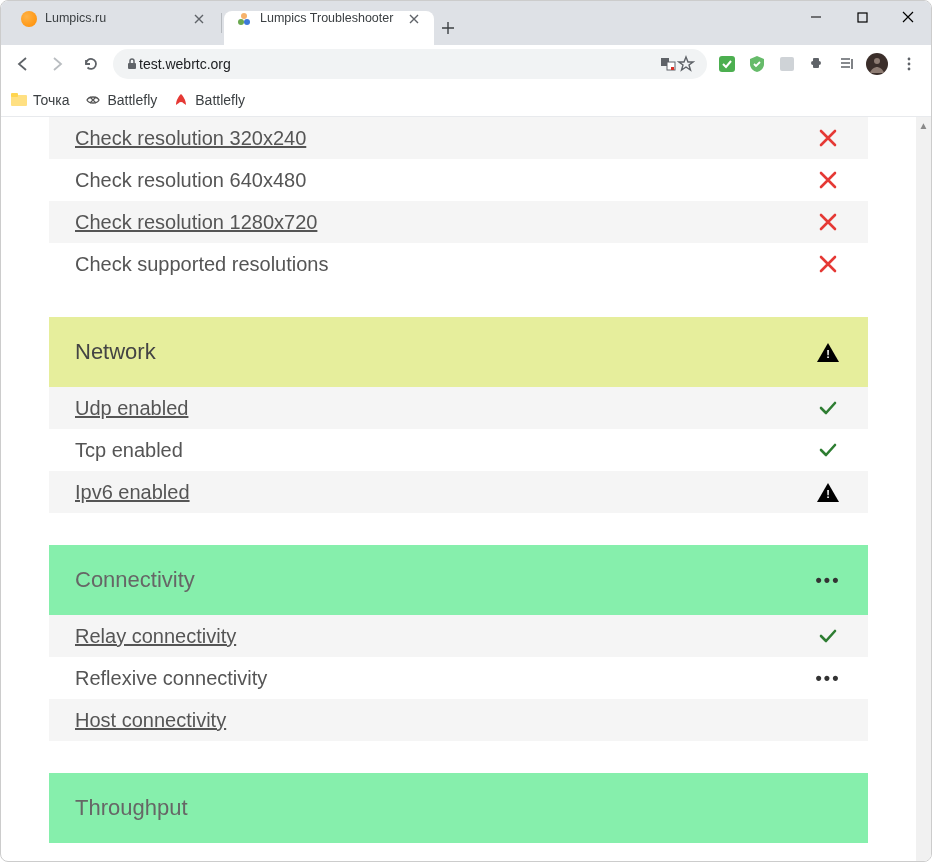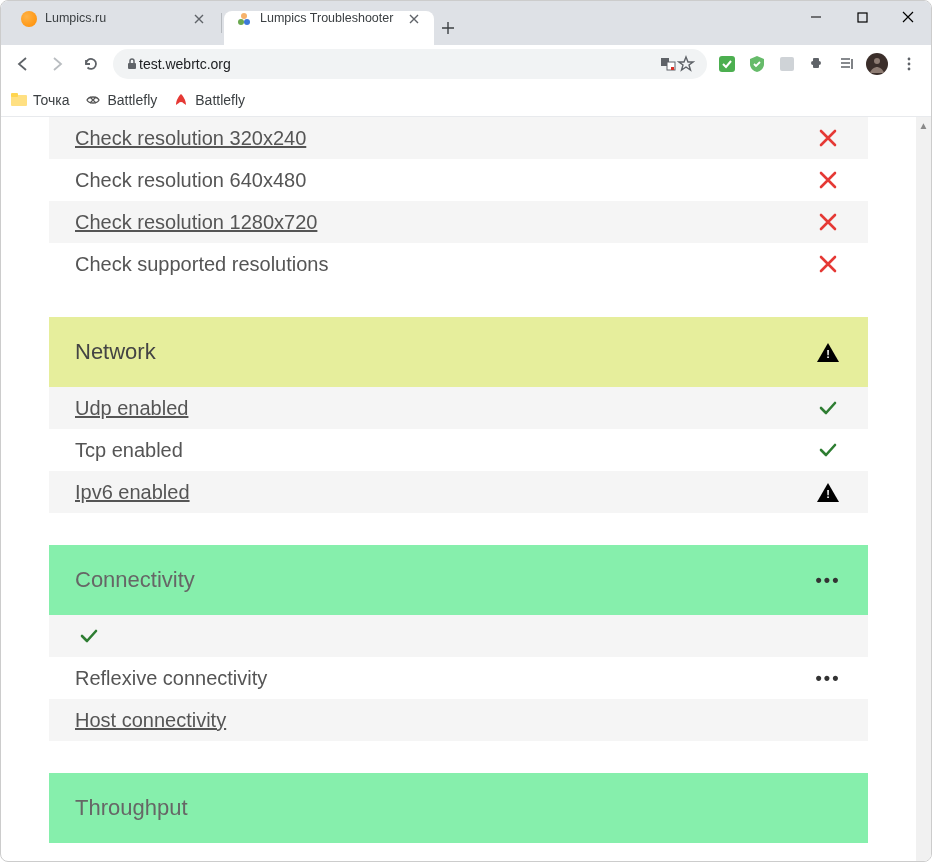--- a/index.html
+++ b/index.html
@@ -288,20 +288,21 @@
             </div>
           </div>
         <div class="section" id="sec-2">
             <div class="sec-header gray">
               <span>Connectivity</span>
               <span class="icon-slot">
                 <span class="dots3">•••</span>
               </span>
             </div>
             <div class="row gray">
+              <span>Relay connectivity</span>
               <span class="icon-slot">
                 <svg width="24" height="24" viewBox="0 0 24 24">
                   <path d="M5 12 L10 17 L19 7" fill="none" stroke="#2e7d32" stroke-width="2.6" stroke-linecap="round" stroke-linejoin="round"></path>
                 </svg>
               </span>
             </div>
             <div class="row ">
               <span>Reflexive connectivity</span>
               <span class="icon-slot">
                 <span class="dots3">•••</span>

